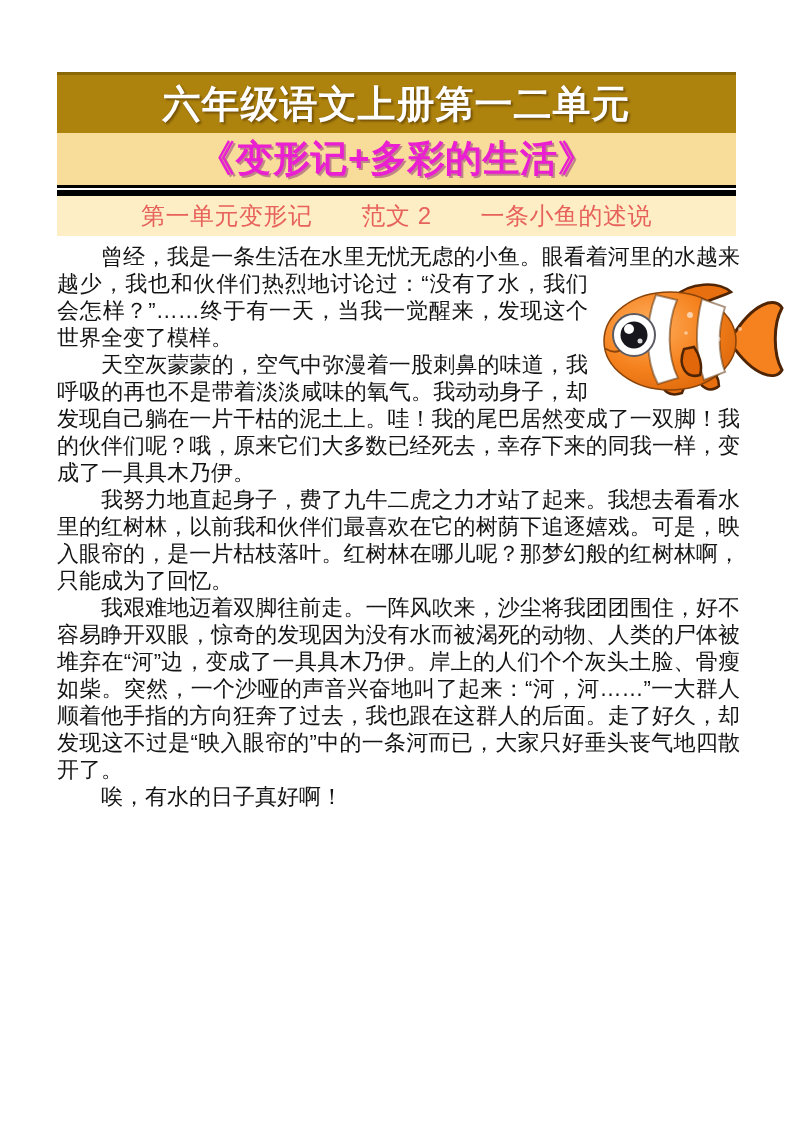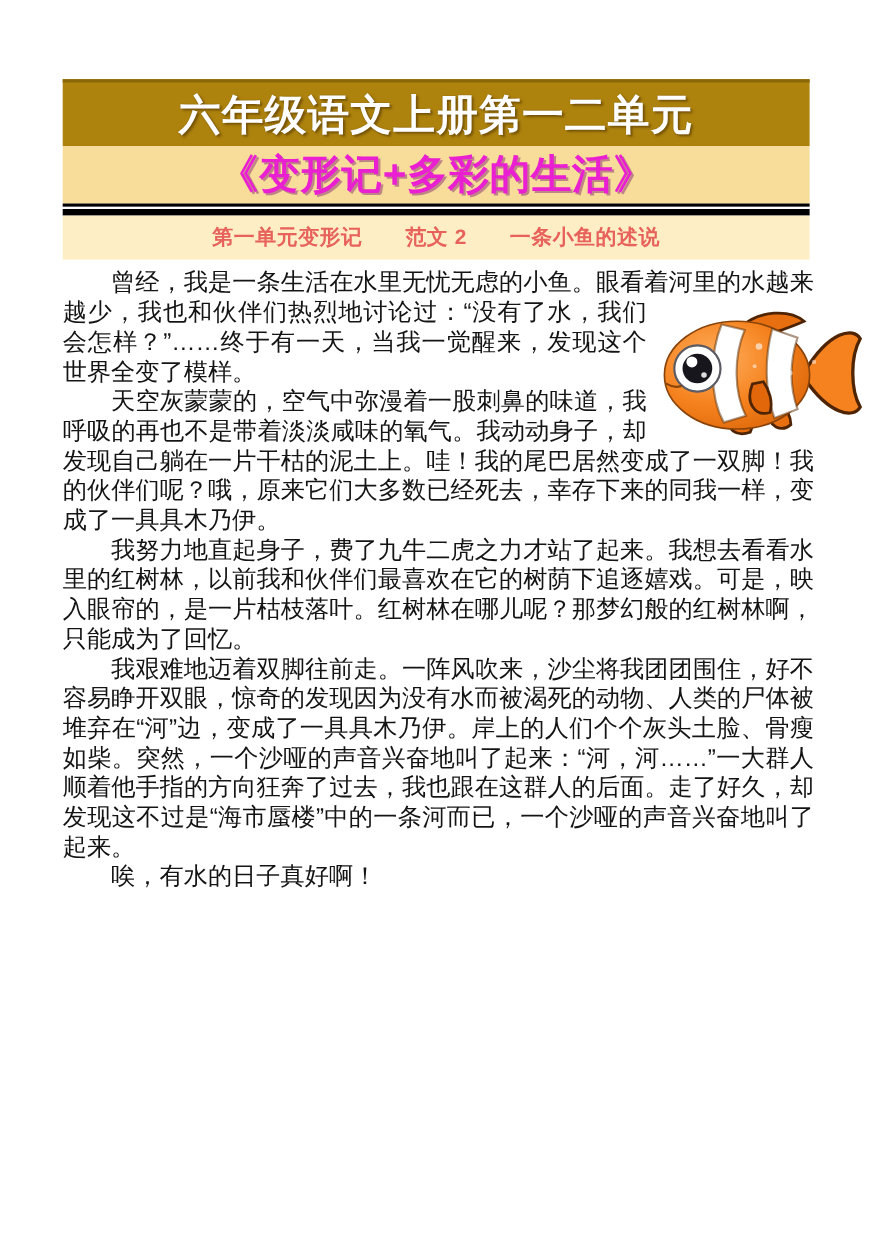--- a/index.html
+++ b/index.html
@@ -26,21 +26,21 @@
   }
   .band2 .series{color:#ea1fd2;text-shadow:2px 2px 0 rgba(122,27,110,.45);}
   .band2 .suffix{color:#2da044;margin-left:8px;text-shadow:1px 1px 1px rgba(20,80,20,.4);}
   .rule{line-height:0;font-size:0;}
   .rule .thin{height:3px;background:#000;}
   .rule .gap{height:2px;background:#fff;}
   .rule .thick{height:6px;background:#000;}
   .band3{
     background:#fdeec6;height:40px;
     display:flex;align-items:center;justify-content:center;
-    font-size:19px;font-weight:bold;color:#e7625b;letter-spacing:0.5px;
+    font-size:24px;font-weight:normal;color:#e7625b;letter-spacing:0.5px;
   }
 
   
   .essay{
     margin:7px 52px 0 57px;
     font-size:22px;line-height:27px;color:#141414;
     text-align:justify;text-justify:inter-ideograph;
   }
   .essay p{margin:0;text-indent:2em;}
 
@@ -112,17 +112,17 @@
           <circle cx="120" cy="58" r="2.5" fill="#ffffff" opacity="0.55"></circle>
           <circle cx="68" cy="44" r="2" fill="#ffffff" opacity="0.5"></circle>
           <circle cx="142" cy="48" r="2" fill="#ffffff" opacity="0.5"></circle>
           <circle cx="88" cy="52" r="1.8" fill="#ffffff" opacity="0.5"></circle>
         </svg>
       </span><span>曾经，我是一条生活在水里无忧无虑的小鱼。眼看着河里的水越来越少，我也和伙伴们热烈地讨论过：“没有了水，我们会怎样？”……终于有一天，当我一觉醒来，发现这个世界全变了模样。</span>
     </p>
 
     <p>天空灰蒙蒙的，空气中弥漫着一股刺鼻的味道，我呼吸的再也不是带着淡淡咸味的氧气。我动动身子，却发现自己躺在一片干枯的泥土上。哇！我的尾巴居然变成了一双脚！我的伙伴们呢？哦，原来它们大多数已经死去，幸存下来的同我一样，变成了一具具木乃伊。</p>
     <p>我努力地直起身子，费了九牛二虎之力才站了起来。我想去看看水里的红树林，以前我和伙伴们最喜欢在它的树荫下追逐嬉戏。可是，映入眼帘的，是一片枯枝落叶。红树林在哪儿呢？那梦幻般的红树林啊，只能成为了回忆。</p>
-    <p>我艰难地迈着双脚往前走。一阵风吹来，沙尘将我团团围住，好不容易睁开双眼，惊奇的发现因为没有水而被渴死的动物、人类的尸体被堆弃在“河”边，变成了一具具木乃伊。岸上的人们个个灰头土脸、骨瘦如柴。突然，一个沙哑的声音兴奋地叫了起来：“河，河……”一大群人顺着他手指的方向狂奔了过去，我也跟在这群人的后面。走了好久，却发现这不过是“海市蜃楼”中的一条河而已，一个沙哑的声音兴奋地叫了起来。</p>
+    <p>我艰难地迈着双脚往前走。一阵风吹来，沙尘将我团团围住，好不容易睁开双眼，惊奇的发现因为没有水而被渴死的动物、人类的尸体被堆弃在“河”边，变成了一具具木乃伊。岸上的人们个个灰头土脸、骨瘦如柴。突然，一个沙哑的声音兴奋地叫了起来：“河，河……”一大群人顺着他手指的方向狂奔了过去，我也跟在这群人的后面。走了好久，却发现这不过是“映入眼帘的”中的一条河而已，大家只好垂头丧气地四散开了。</p>
     <p>唉，有水的日子真好啊！</p>
 
   </main>
 </div>
 
 </body></html>

